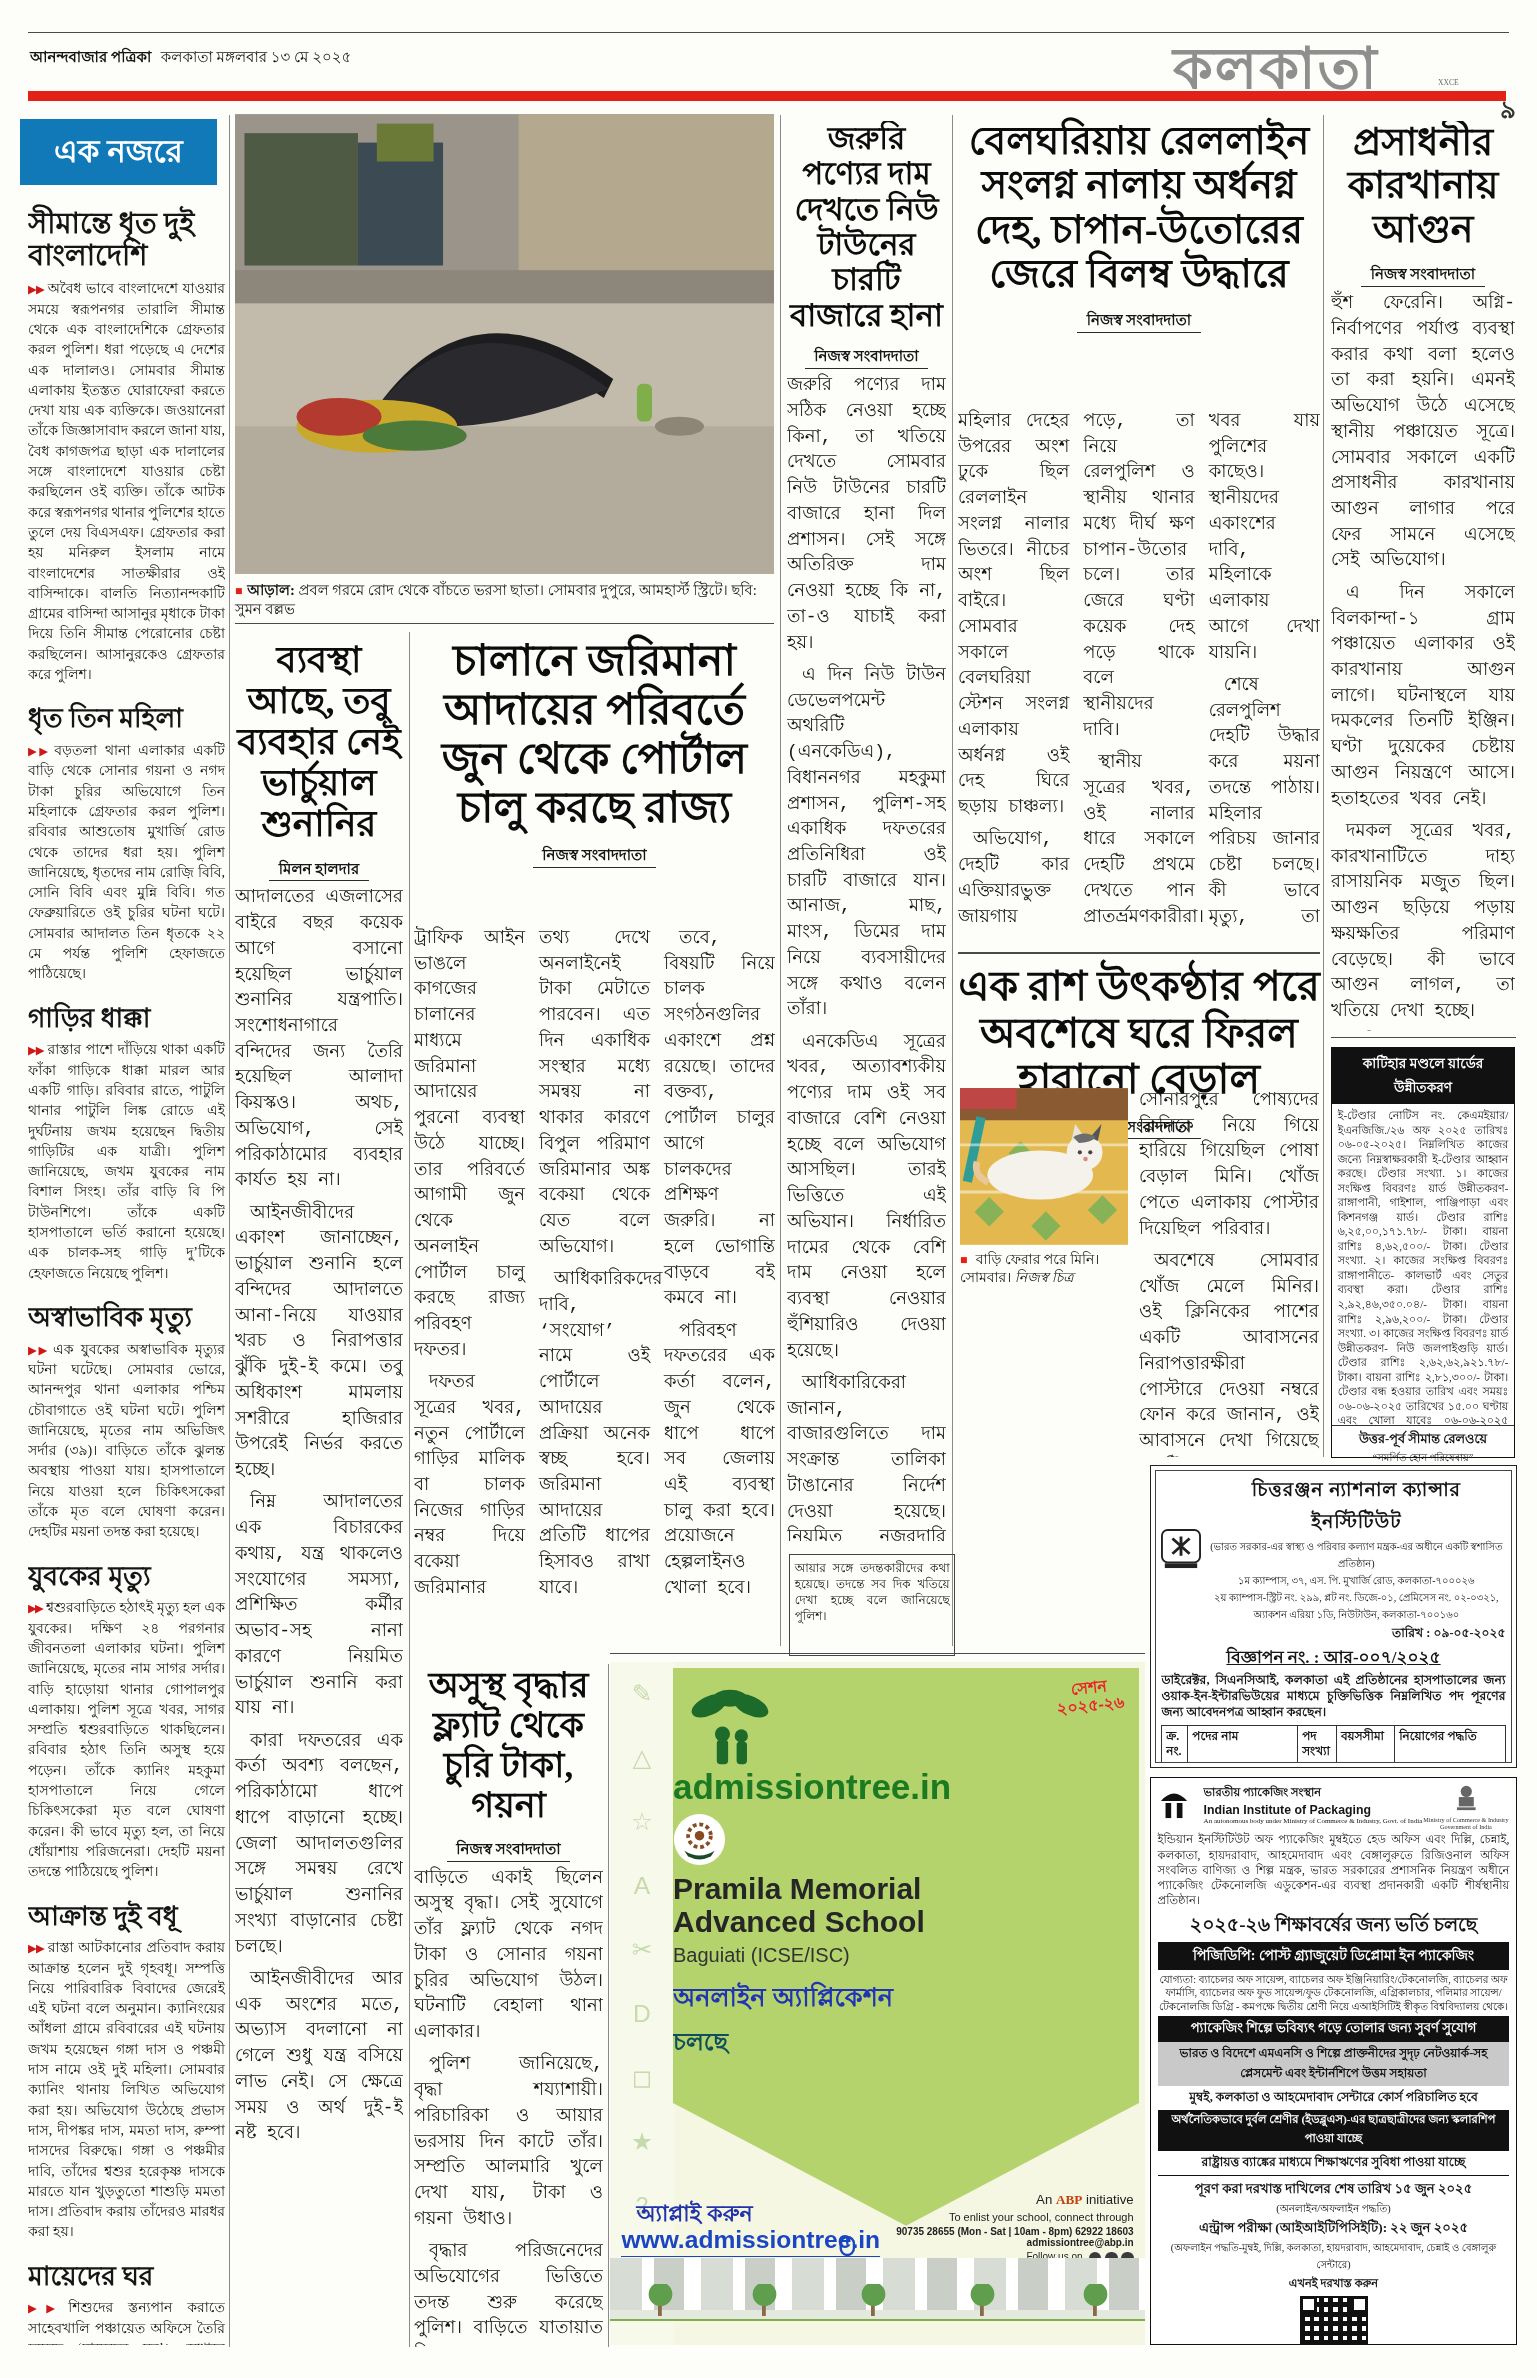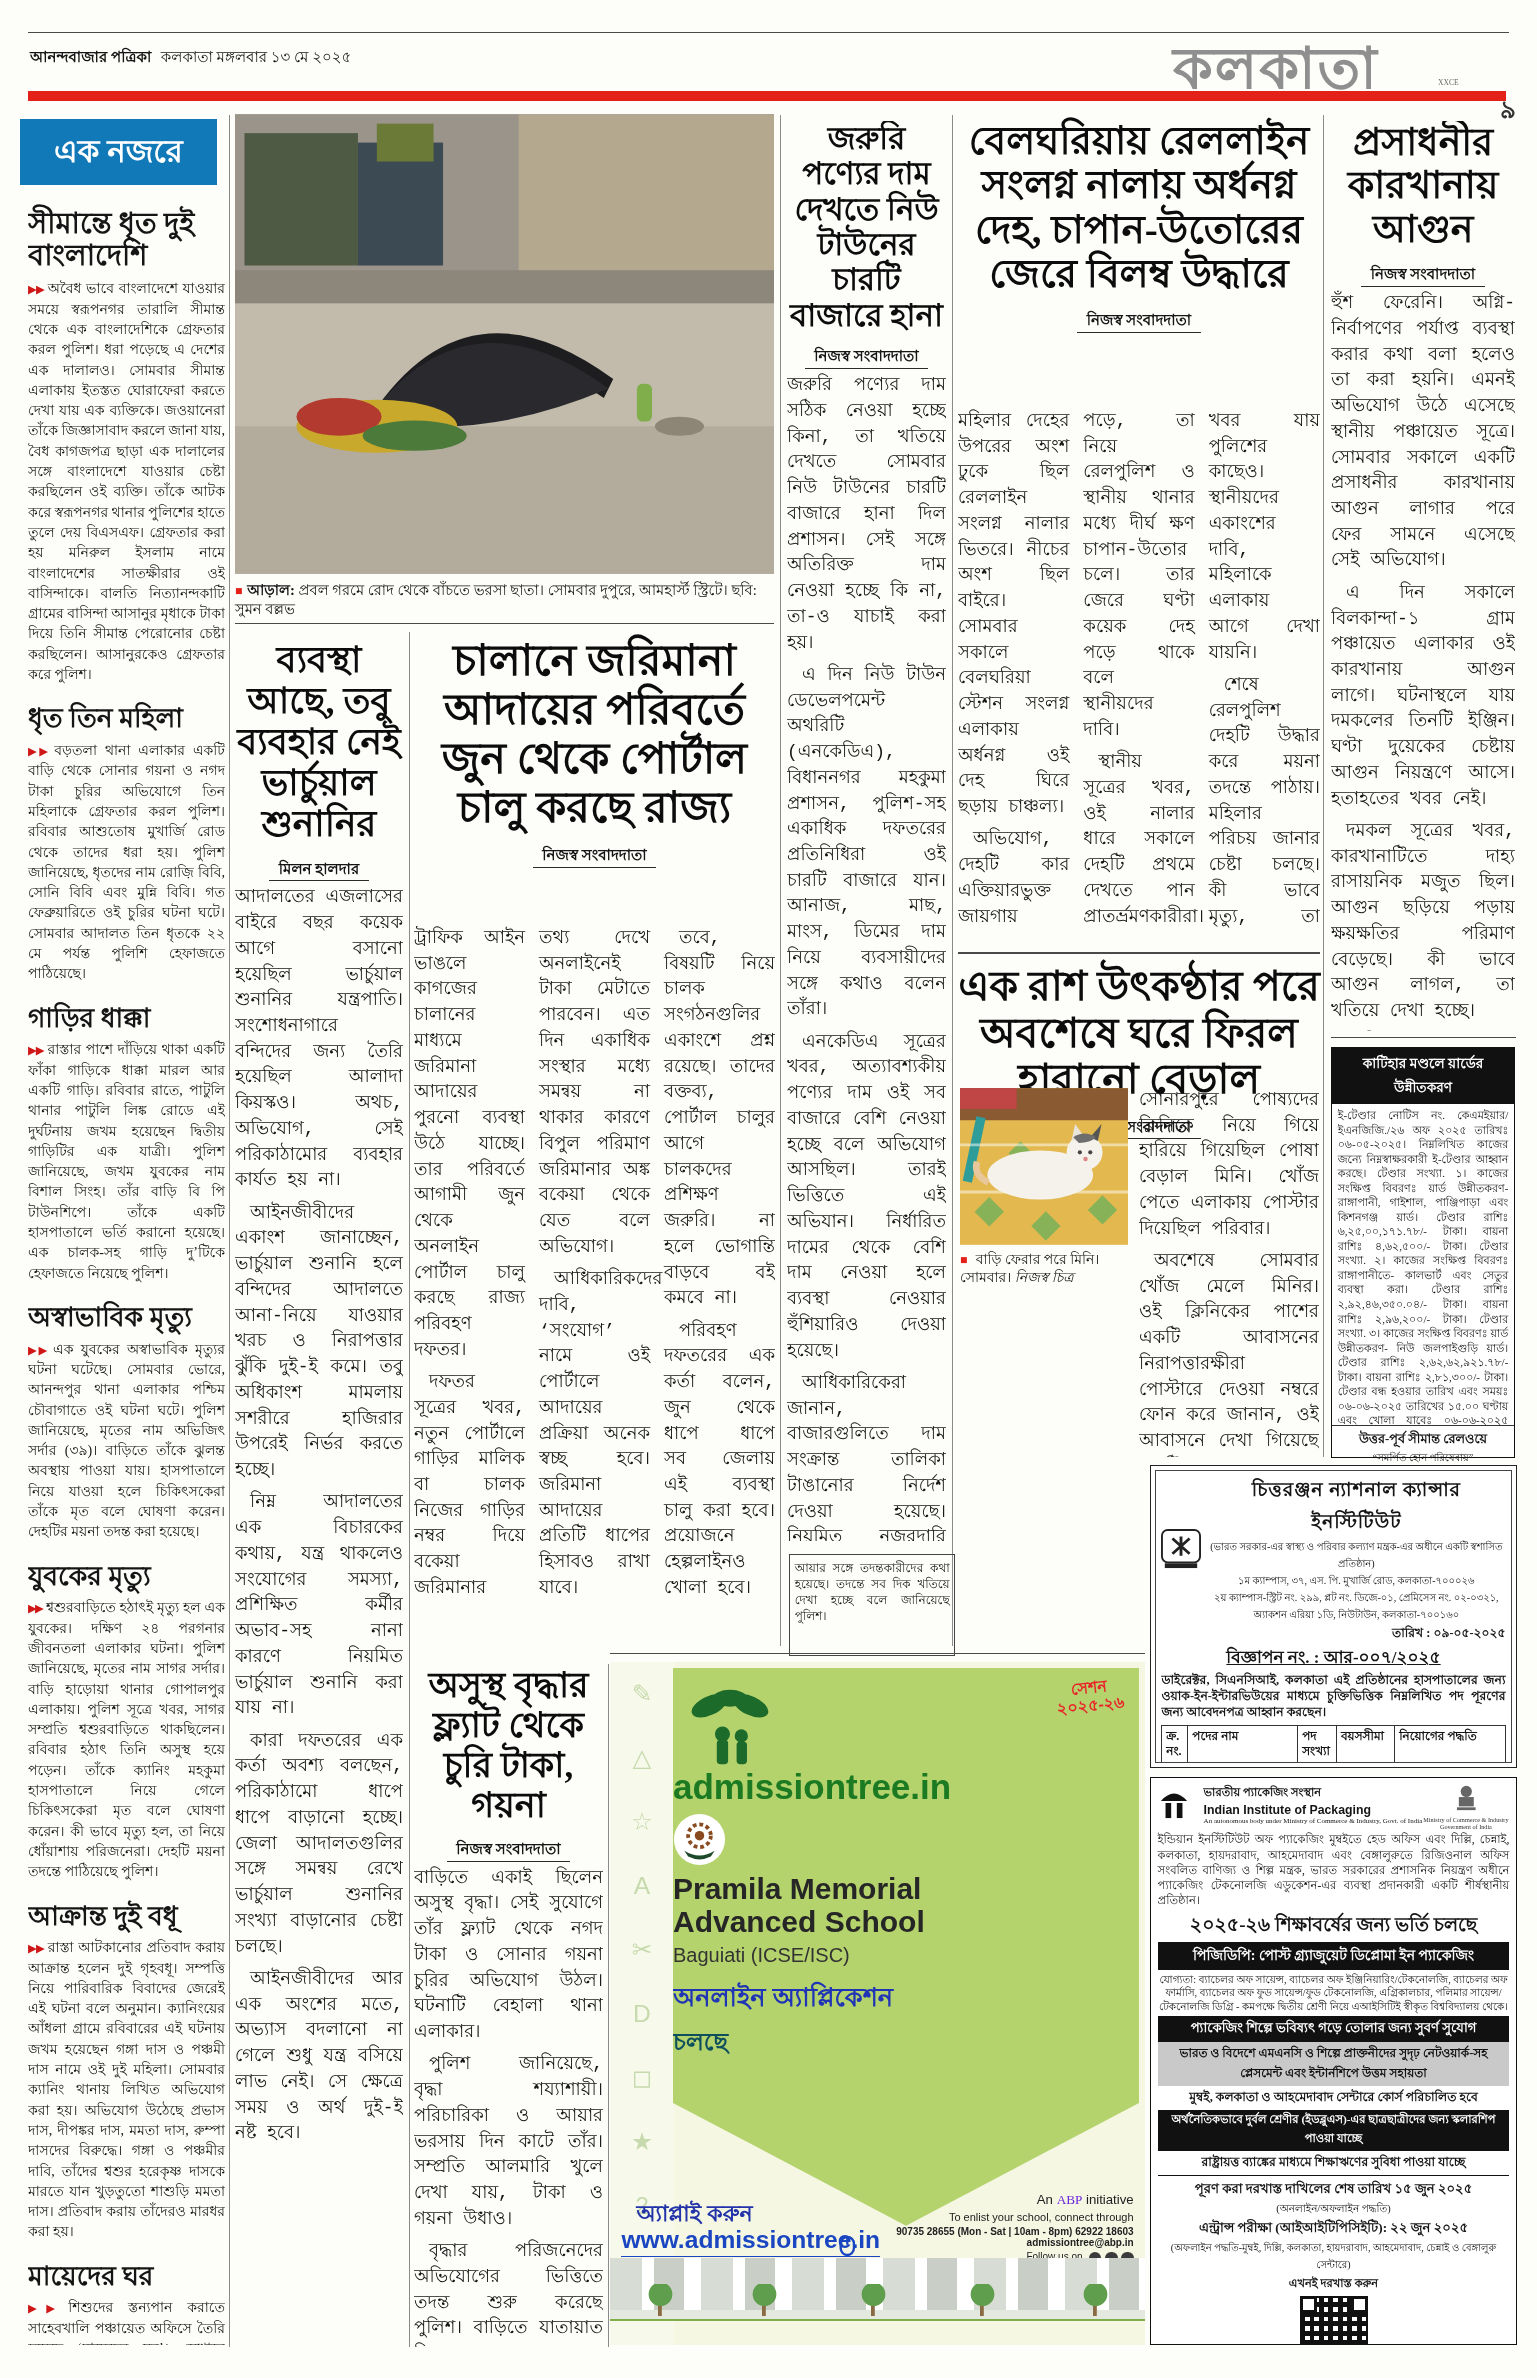--- a/index.html
+++ b/index.html
@@ -279,21 +279,21 @@
     </div>
     <div class="abs" style="left:26.5px;top:534px;font-size:22px;font-weight:bold;color:#2233aa">অ্যাপ্লাই করুন</div>
     <div class="abs" style="left:11.4px;top:564px;font-size:24.6px;font-weight:bold;color:#1b46c2;border-bottom:1.9px solid #1b46c2;padding-bottom:1.9px">www.admissiontree.in</div>
     <svg class="abs" style="left:225px;top:573px" width="24.6" height="21" xmlns="http://www.w3.org/2000/svg" viewBox="0 0 26 22">
       <rect x="6" y="2" width="14" height="19" rx="7" fill="none" stroke="#1b46c2" stroke-width="2.5"></rect>
       <line x1="13" y1="2" x2="13" y2="10" stroke="#1b46c2" stroke-width="2.5"></line>
     </svg>
     <div class="abs" style="right:11.4px;top:530px;width:284px;text-align:right;color:#222">
       <div style="font-size:13.2px">
         <span>An</span>
-        <span style="color:#6d28d9;font-weight:normal;font-family:'Liberation Serif',serif">ABP</span>
+        <span style="color:#c2410c;font-weight:bold;font-family:'Liberation Serif',serif">ABP</span>
         <span>initiative</span>
       </div>
       <div style="font-size:11px;margin-top:2.8px">To enlist your school, connect through</div>
       <div style="font-size:10px;font-weight:bold;margin-top:2.8px">90735 28655 (Mon - Sat | 10am - 8pm)  62922 18603  admissiontree@abp.in</div>
       <div style="font-size:10px;margin-top:3.8px">
         <span>Follow us on</span>
         <span class="sicon"></span><span class="sicon"></span><span class="sicon"></span>
       </div>
     </div>
     <div class="skyline" style="top:596px">

